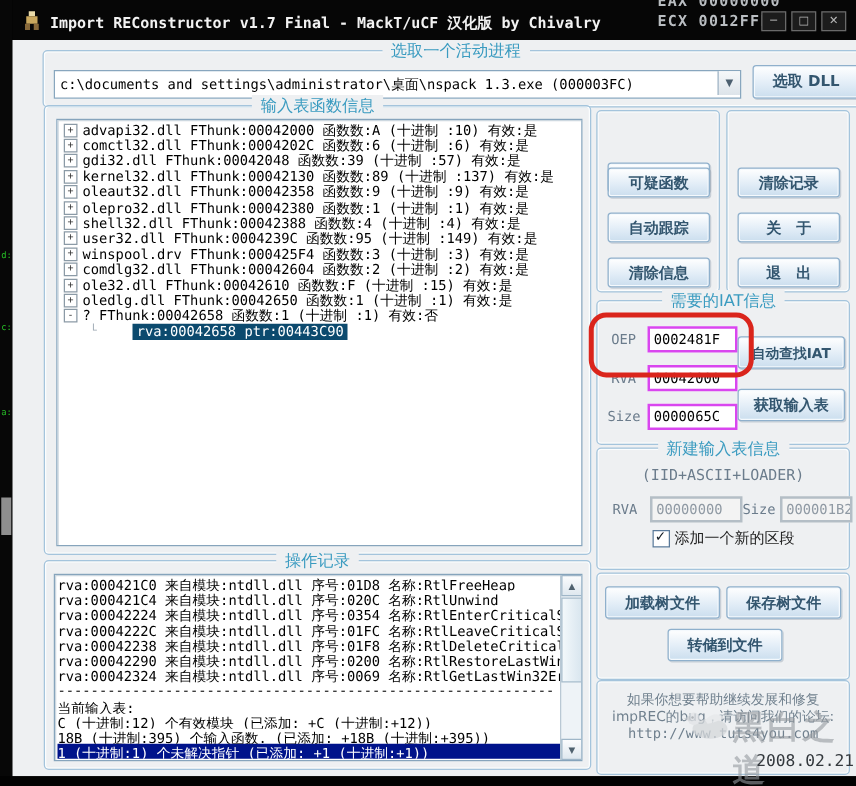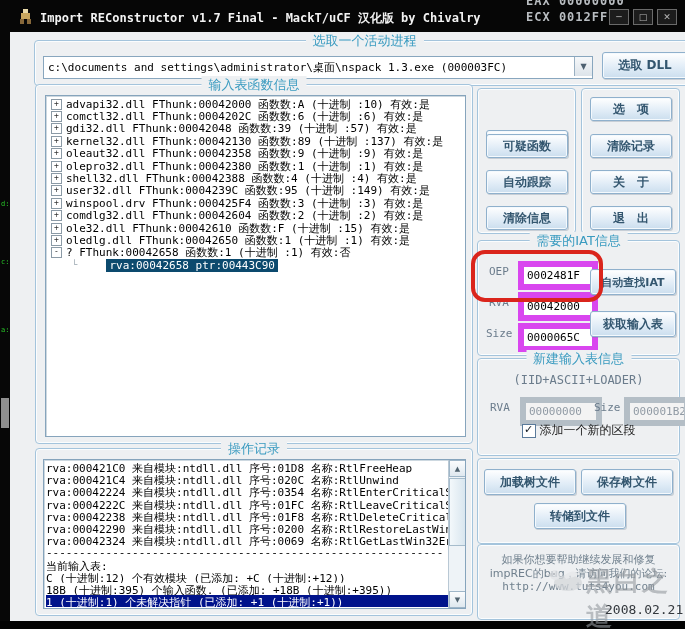--- a/index.html
+++ b/index.html
@@ -20,21 +20,21 @@
   .winbtns{position:absolute;right:8px;top:9px;display:flex;gap:4px;}
   .winbtn{width:18px;height:14px;background:#1c1c1c;border:1px solid #6a6a6a;color:#b5b5b5;
       font:9px "DejaVu Sans",sans-serif;display:flex;align-items:center;justify-content:center;}
   
   .dialog{position:absolute;left:10px;top:32px;width:675px;height:589px;background:#eef0f2;}
   .grp{position:absolute;border:1px solid #a4c4dc;border-radius:4px;
        box-shadow:inset 0 0 0 1px #fbfdfe;}
   .grp-label{position:absolute;top:-9px;left:50%;transform:translateX(-50%);
        background:#eef0f2;padding:0 7px;color:#3a9bc0;font:13px "DejaVu Sans",sans-serif;white-space:nowrap;}
   
-  .field{position:absolute;background:#fff;border:6px solid #d946ef;
+  .field{position:absolute;background:#fff;border:2px solid #d946ef;
       font:11px "DejaVu Sans Mono",monospace;color:#000;padding:2px 3px;white-space:nowrap;overflow:hidden;}
   .field.dis{background:#f3f3f3;color:#909aa4;border-color:#b4bec6;}
   .btn{position:absolute;display:flex;align-items:center;justify-content:center;cursor:default;
       background:linear-gradient(#ffffff,#e2edf7 55%,#cbdeee);
       border:1px solid #8fb0cc;border-radius:3px;
       box-shadow:inset 0 0 0 1px #f4f9fd,1px 1px 0 rgba(110,130,150,.3);
       font:bold 12px "DejaVu Sans",sans-serif;color:#33566f;white-space:nowrap;}
   .mini-label{position:absolute;font:11px "DejaVu Sans Mono",monospace;color:#6b7c8c;}
   
   .combo{position:absolute;left:8px;top:15px;width:548px;height:21px;background:#fff;border:1px solid #88a6be;}
@@ -186,21 +186,20 @@
     </div>
 
     <div class="grp" style="left:467px;top:56px;width:97px;height:144px;">
       <div class="btn" style="left:8px;top:8px;width:80px;height:22px;margin-top:33px;">无效函数</div>
       <div class="btn" style="left:8px;top:45px;width:80px;height:22px;">可疑函数</div>
       <div class="btn" style="left:8px;top:81px;width:80px;height:22px;">自动跟踪</div>
       <div class="btn" style="left:8px;top:117px;width:80px;height:22px;">清除信息</div>
     </div>
 
     <div class="grp" style="left:571px;top:56px;width:97px;height:144px;">
-      <div class="btn" style="left:8px;top:8px;width:80px;height:22px;">选　项</div>
       <div class="btn" style="left:8px;top:45px;width:80px;height:22px;">清除记录</div>
       <div class="btn" style="left:8px;top:81px;width:80px;height:22px;">关　于</div>
       <div class="btn" style="left:8px;top:117px;width:80px;height:22px;">退　出</div>
     </div>
 
     <div class="grp" style="left:467px;top:208px;width:201px;height:114px;">
       <span class="grp-label">需要的IAT信息</span>
       <span class="mini-label" style="left:11px;top:24px;">OEP</span>
       <div class="field" style="left:40px;top:20px;width:62px;height:13px;">0002481F</div>
       <span class="mini-label" style="left:11px;top:55px;">RVA</span>

